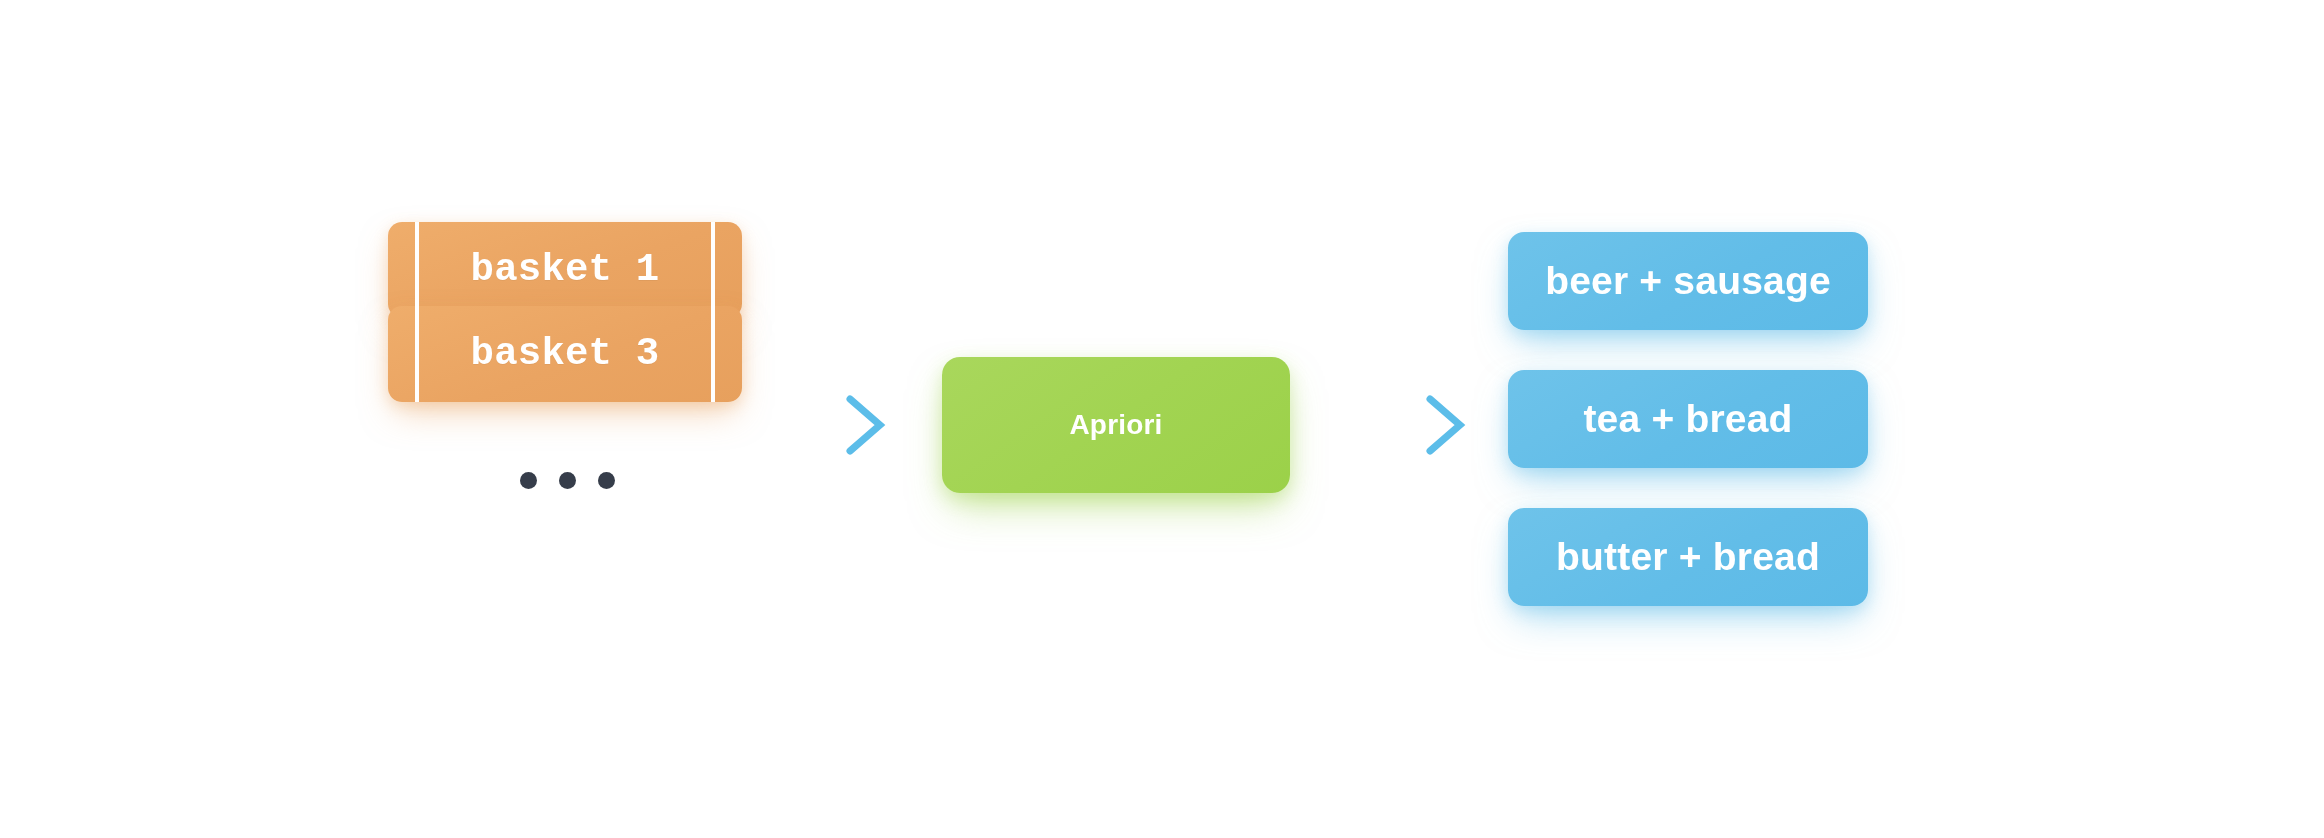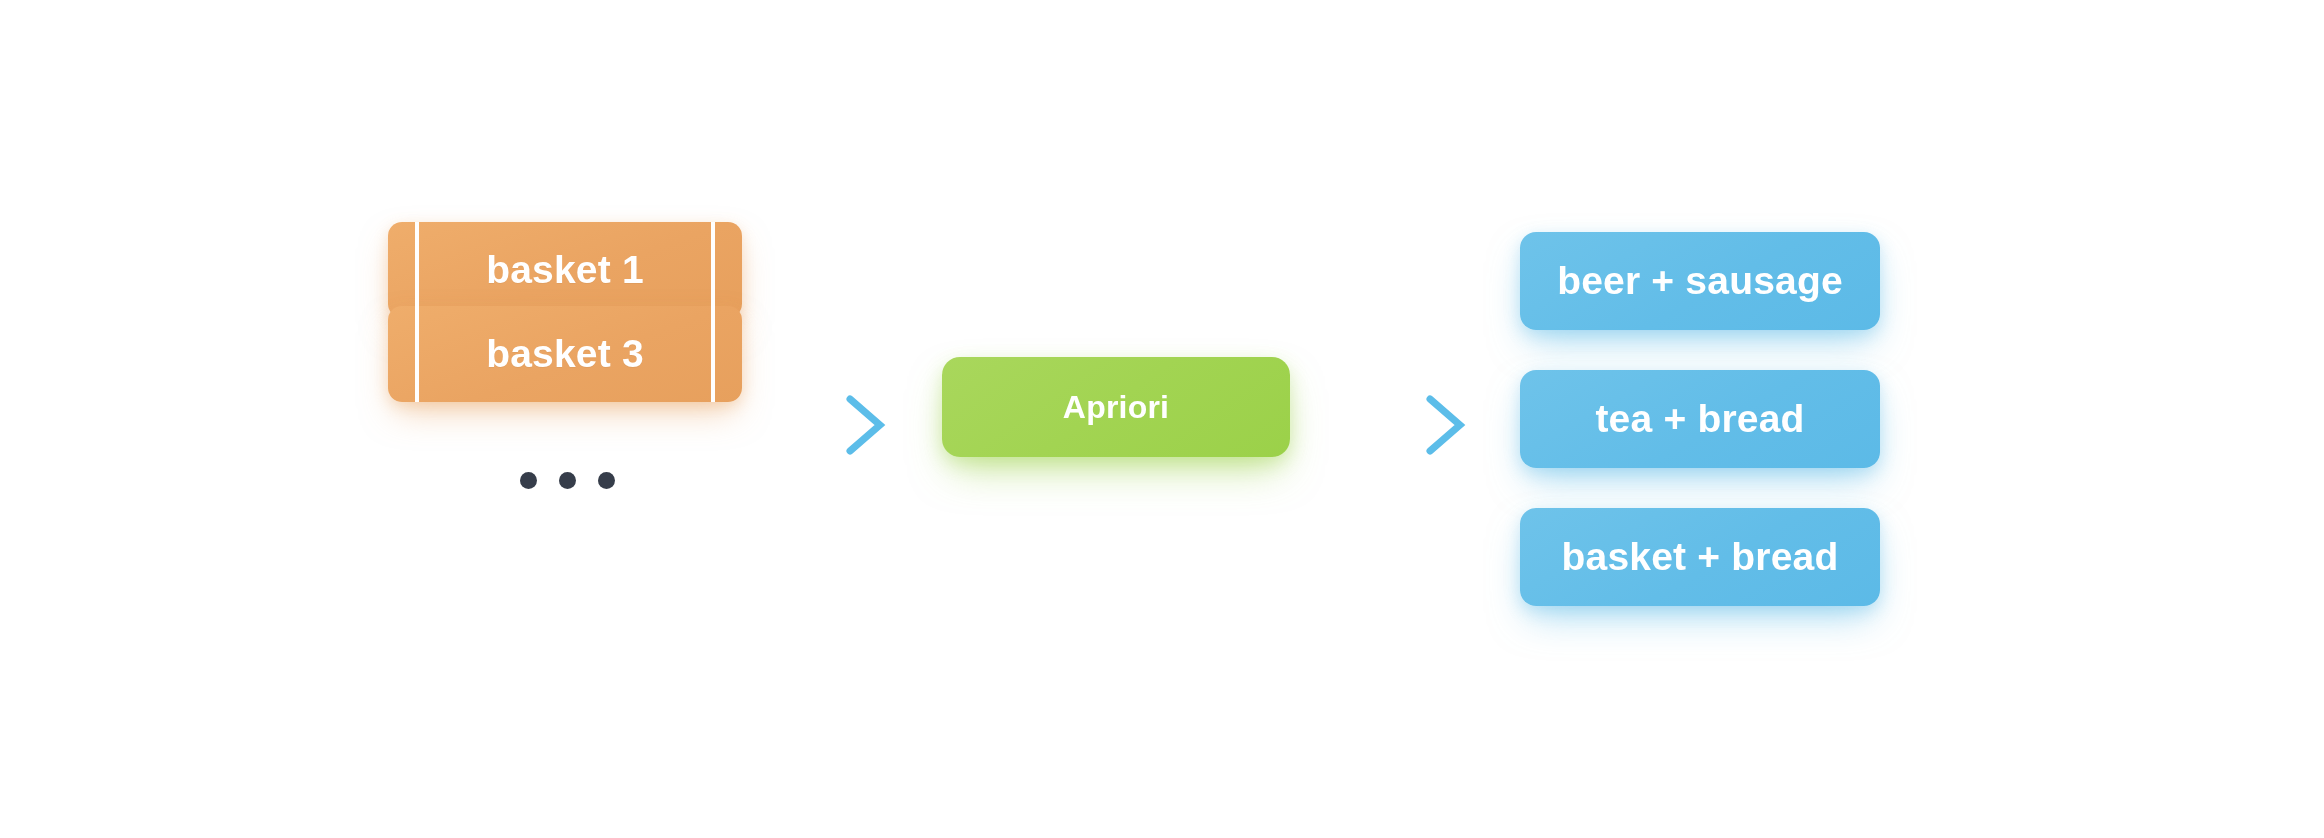--- a/index.html
+++ b/index.html
@@ -40,20 +40,21 @@
     border-radius: 14px;
     background: linear-gradient(160deg, #efad6b 0%, #eaa462 55%, #e7a05d 100%);
     font-size: 39px;
     box-shadow: 0 16px 34px -8px rgba(234,164,98,0.50),
                 0 4px 14px rgba(234,164,98,0.28);
   }
   .basket .label {
     position: relative;
     z-index: 3;
     text-shadow: 0 1px 0 rgba(0,0,0,0.04);
+    font-family: Liberation Mono, monospace;
   }
   
   .basket .strip {
     position: absolute;
     top: 0;
     width: 4px;
     height: 100%;
     background: #ffffff;
     z-index: 2;
   }
@@ -78,39 +79,38 @@
     height: 17px;
     border-radius: 50%;
     background: #363d4a;
   }
 
   
   #apriori {
     left: 942px;
     top: 357px;
     width: 348px;
-    height: 100px;
+    height: 136px;
     border-radius: 18px;
     background: linear-gradient(145deg, #a9d75c 0%, #a2d452 48%, #9bd149 100%);
-    font-size: 32px;
+    font-size: 28px;
     box-shadow: 0 20px 40px -10px rgba(155,209,73,0.55),
                 0 6px 18px rgba(155,209,73,0.30);
   }
 
   
   .result {
     left: 1508px;
     width: 360px;
     height: 98px;
     border-radius: 16px;
     background: linear-gradient(150deg, #6ec3ea 0%, #62bde8 55%, #5cbae7 100%);
     font-size: 39px;
     box-shadow: 0 18px 38px -9px rgba(98,189,232,0.55),
                 0 5px 16px rgba(98,189,232,0.30);
-    margin-left: 12px;
   }
   #result-1 { top: 232px; }
   #result-2 { top: 370px; }
   #result-3 { top: 508px; }
 
   
   .arrow {
     position: absolute;
     width: 160px;
     height: 80px;
@@ -170,16 +170,16 @@
     <polyline points="98,14 128,40 98,66" fill="none" stroke="#5cbde9" stroke-width="7" stroke-linecap="round" stroke-linejoin="miter"></polyline>
   </svg>
 
   <div class="node result" id="result-1">
     <span class="label">beer + sausage</span>
   </div>
   <div class="node result" id="result-2">
     <span class="label">tea + bread</span>
   </div>
   <div class="node result" id="result-3">
-    <span class="label">basket + bread</span>
+    <span class="label">butter + bread</span>
   </div>
 
 </div>
 
 </body></html>

